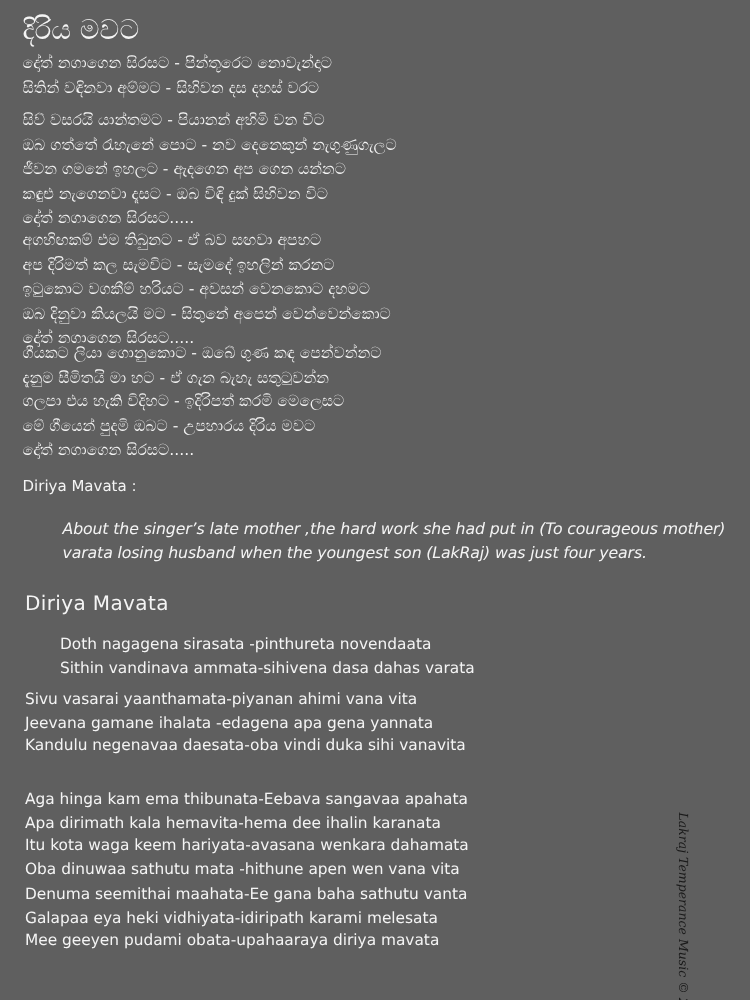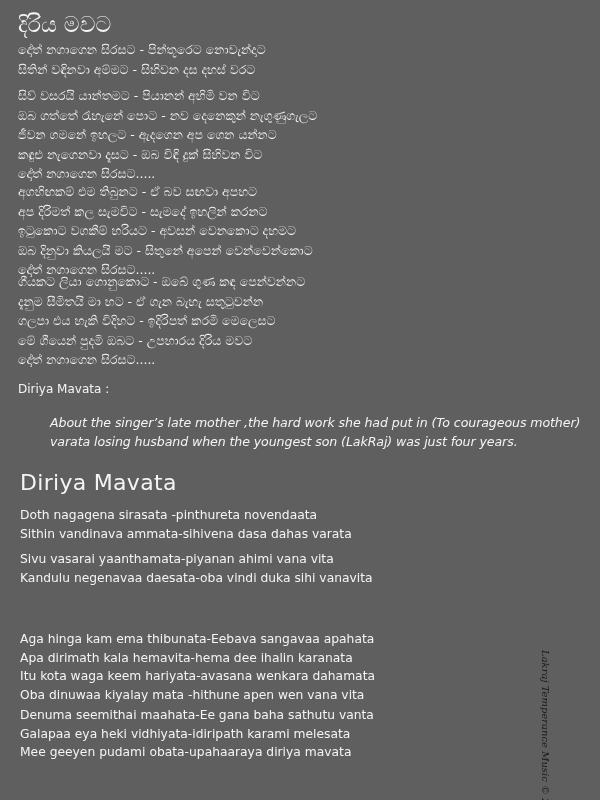--- a/index.html
+++ b/index.html
@@ -65,36 +65,36 @@
       white-space: nowrap;
       letter-spacing: -0.1px;
       margin-left: 32px;
     }
     .en-title {
       position: absolute;
       left: 20px;
       top: 470px;
       font-family: "DejaVu Sans", sans-serif;
       font-weight: normal;
-      font-size: 22px;
+      font-size: 16px;
       line-height: 26px;
       color: #f4f4f4;
       letter-spacing: 0.3px;
     }
     .en-block {
       position: absolute;
       left: 20px;
       font-family: "DejaVu Sans", sans-serif;
       font-size: 12.3px;
       line-height: 18.5px;
       color: #f4f4f4;
       white-space: nowrap;
     }
     .en-block div { height: 18.5px; }
-    #en-s1 { top: 506px; }
+    #en-s1 { top: 506px; margin-left: 28px; }
     #en-s2 { top: 550px; }
     #en-s3 { top: 630px; }
     #en-s4 { top: 706px; }
 
     .credit {
       position: absolute;
       left: 553px;
       top: 650px;
       width: 150px;
       height: 16px;
@@ -152,28 +152,29 @@
 
   <div class="en-title">Diriya Mavata</div>
 
   <div class="en-block" id="en-s1">
     <div>Doth nagagena sirasata -pinthureta novendaata</div>
     <div>Sithin vandinava ammata-sihivena dasa dahas varata</div>
   </div>
 
   <div class="en-block" id="en-s2">
     <div>Sivu vasarai yaanthamata-piyanan ahimi vana vita</div>
+    <div>Jeevana gamane ihalata -edagena apa gena yannata</div>
     <div>Kandulu negenavaa daesata-oba vindi duka sihi vanavita</div>
   </div>
 
   <div class="en-block" id="en-s3">
     <div>Aga hinga kam ema thibunata-Eebava sangavaa apahata</div>
     <div>Apa dirimath kala hemavita-hema dee ihalin karanata</div>
     <div>Itu kota waga keem hariyata-avasana wenkara dahamata</div>
-    <div>Oba dinuwaa kiyalay mata -hithune apen wen vana vita</div>
+    <div>Oba dinuwaa sathutu mata -hithune apen wen vana vita</div>
   </div>
 
   <div class="en-block" id="en-s4">
     <div>Denuma seemithai maahata-Ee gana baha sathutu vanta</div>
     <div>Galapaa eya heki vidhiyata-idiripath karami melesata</div>
     <div>Mee geeyen pudami obata-upahaaraya diriya mavata</div>
   </div>
 
   <div class="credit">Lakraj Temperance Music © 2008</div>
 </div>

